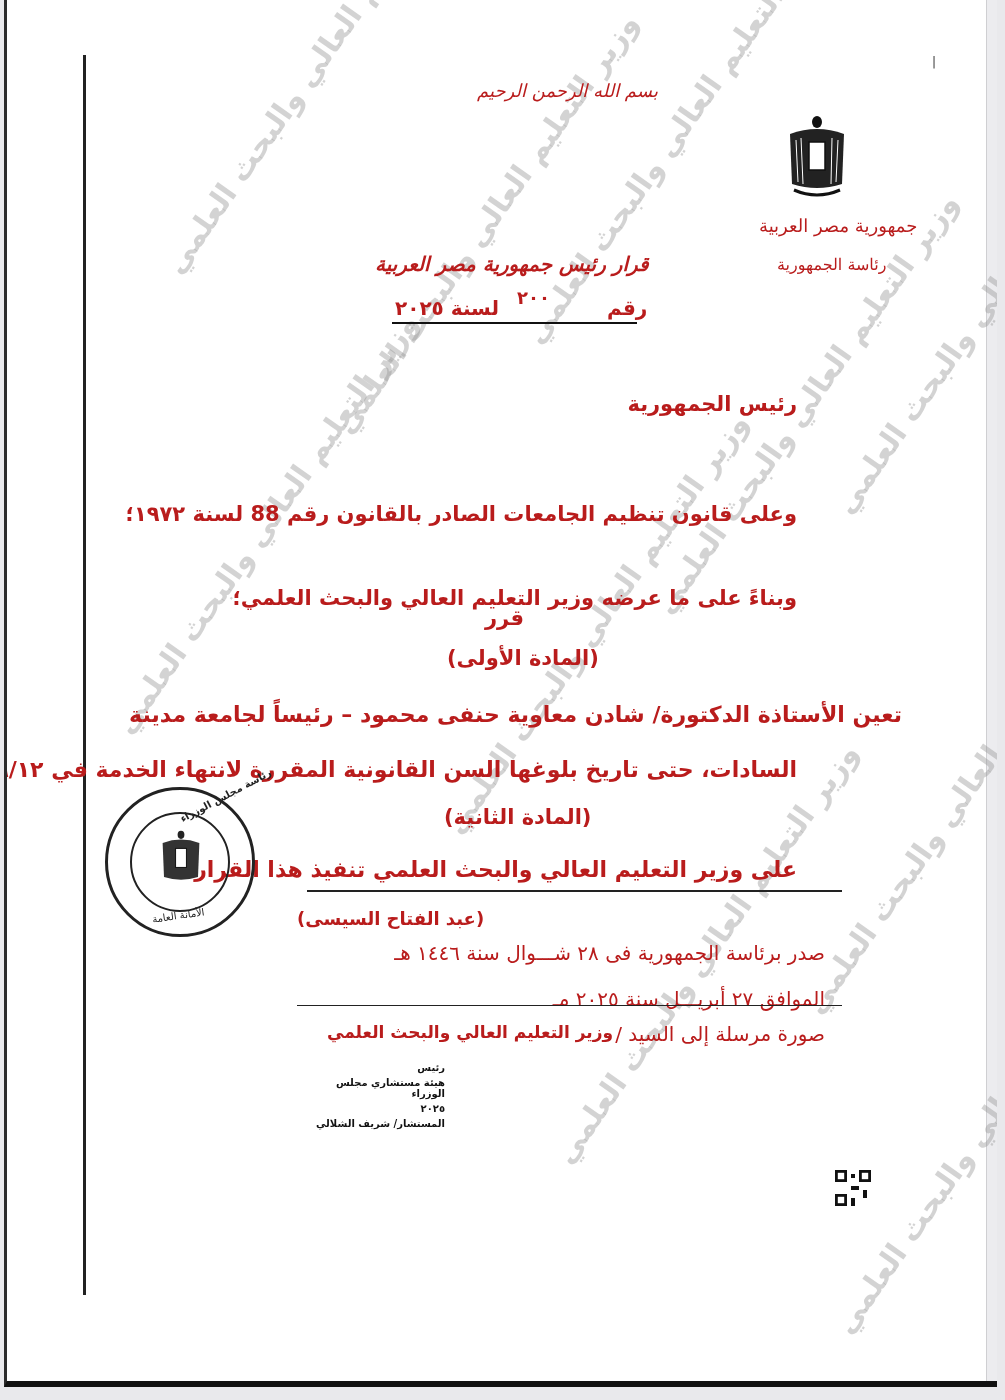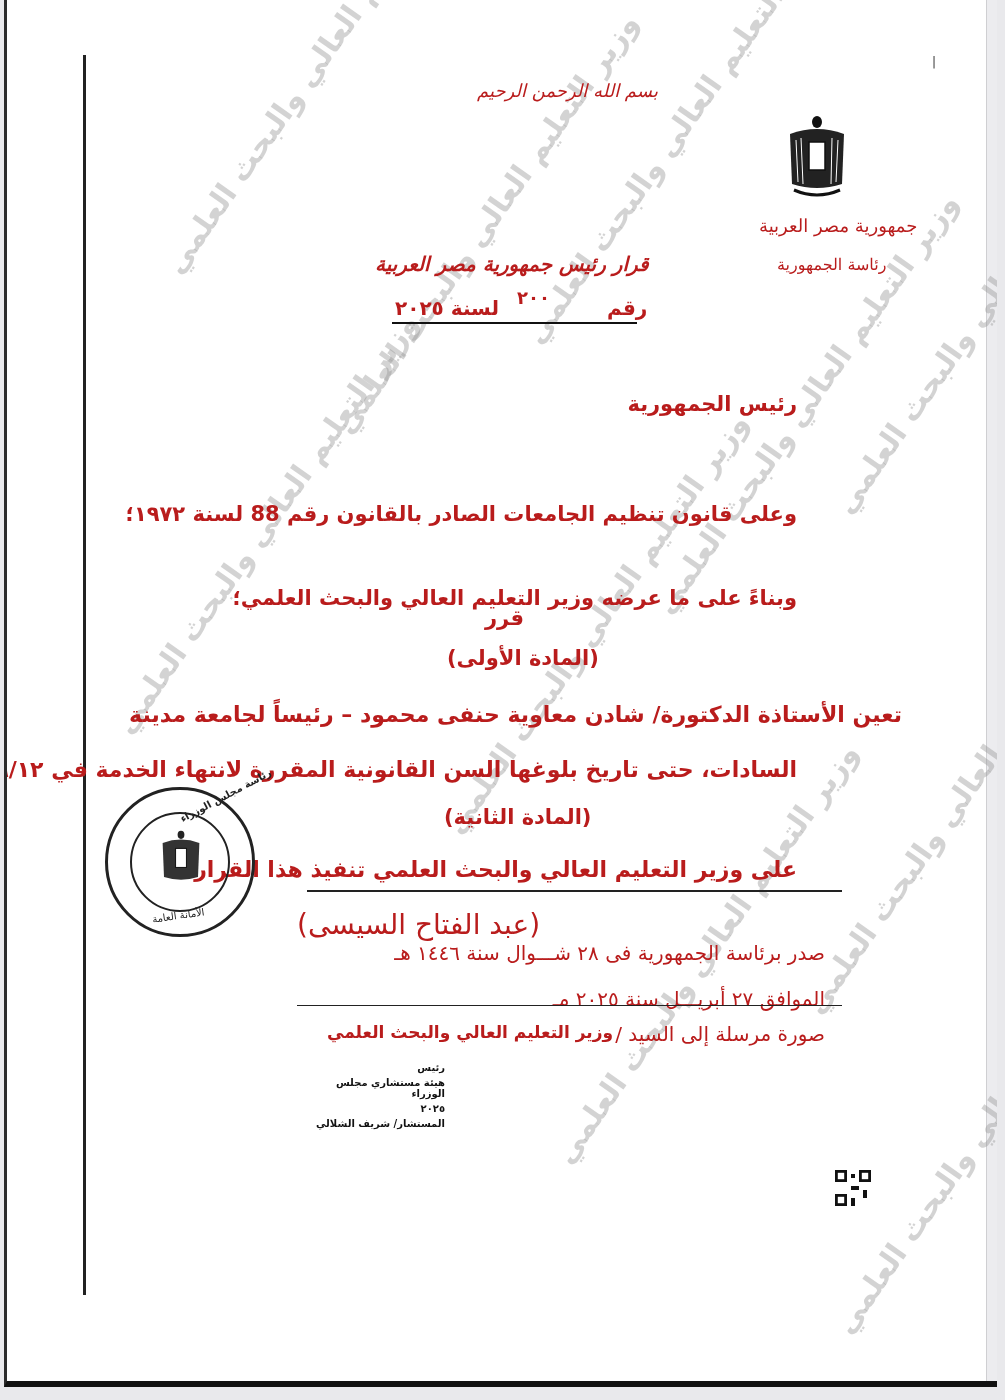--- a/index.html
+++ b/index.html
@@ -47,21 +47,21 @@
   .p-1 { right: 200px; top: 447px; font-size: 21px; }
   .p-2 { right: 200px; top: 502px; font-size: 21px; }
   .p-3 { right: 200px; top: 586px; font-size: 21px; }
   .decided { left: 478px; top: 606px; font-size: 21px; text-align: right; }
   .art1 { left: 440px; top: 646px; font-size: 21px; }
   .body1 { right: 95px; top: 702px; font-size: 22px; }
   .body2 { right: 200px; top: 757px; font-size: 22px; }
   .art2 { left: 437px; top: 805px; font-size: 21px; }
   .body3 { right: 200px; top: 857px; font-size: 22px; }
   .rule1 { position:absolute; left: 300px; top: 890px; width: 535px; height: 2px; background:#222; }
-  .sig { left: 290px; top: 908px; font-size: 28px; }
+  .sig { left: 290px; top: 908px; font-size: 18px; font-weight: bold; }
   .issued1 { right: 172px; top: 941px; font-size: 20px; }
   .issued2 { right: 172px; top: 970px; font-size: 20px; margin-top: 17px; }
   .rule2 { position:absolute; left: 290px; top: 1005px; width: 545px; height: 1px; background:#222; }
   .copy-to { right: 172px; top: 1022px; font-size: 20px; }
   .copy-minister { left: 320px; top: 1022px; font-size: 17px; }
   .stamp-block { position:absolute; left: 298px; top: 1062px; width: 140px; font-size: 10px; color:#111; font-weight:bold; text-align:right; }
   .stamp-block div { margin-bottom: 4px; }
   .seal {
     position:absolute; left: 98px; top: 787px; width: 150px; height: 150px;
     border: 3px solid #222; border-radius: 50%; box-sizing: border-box;

